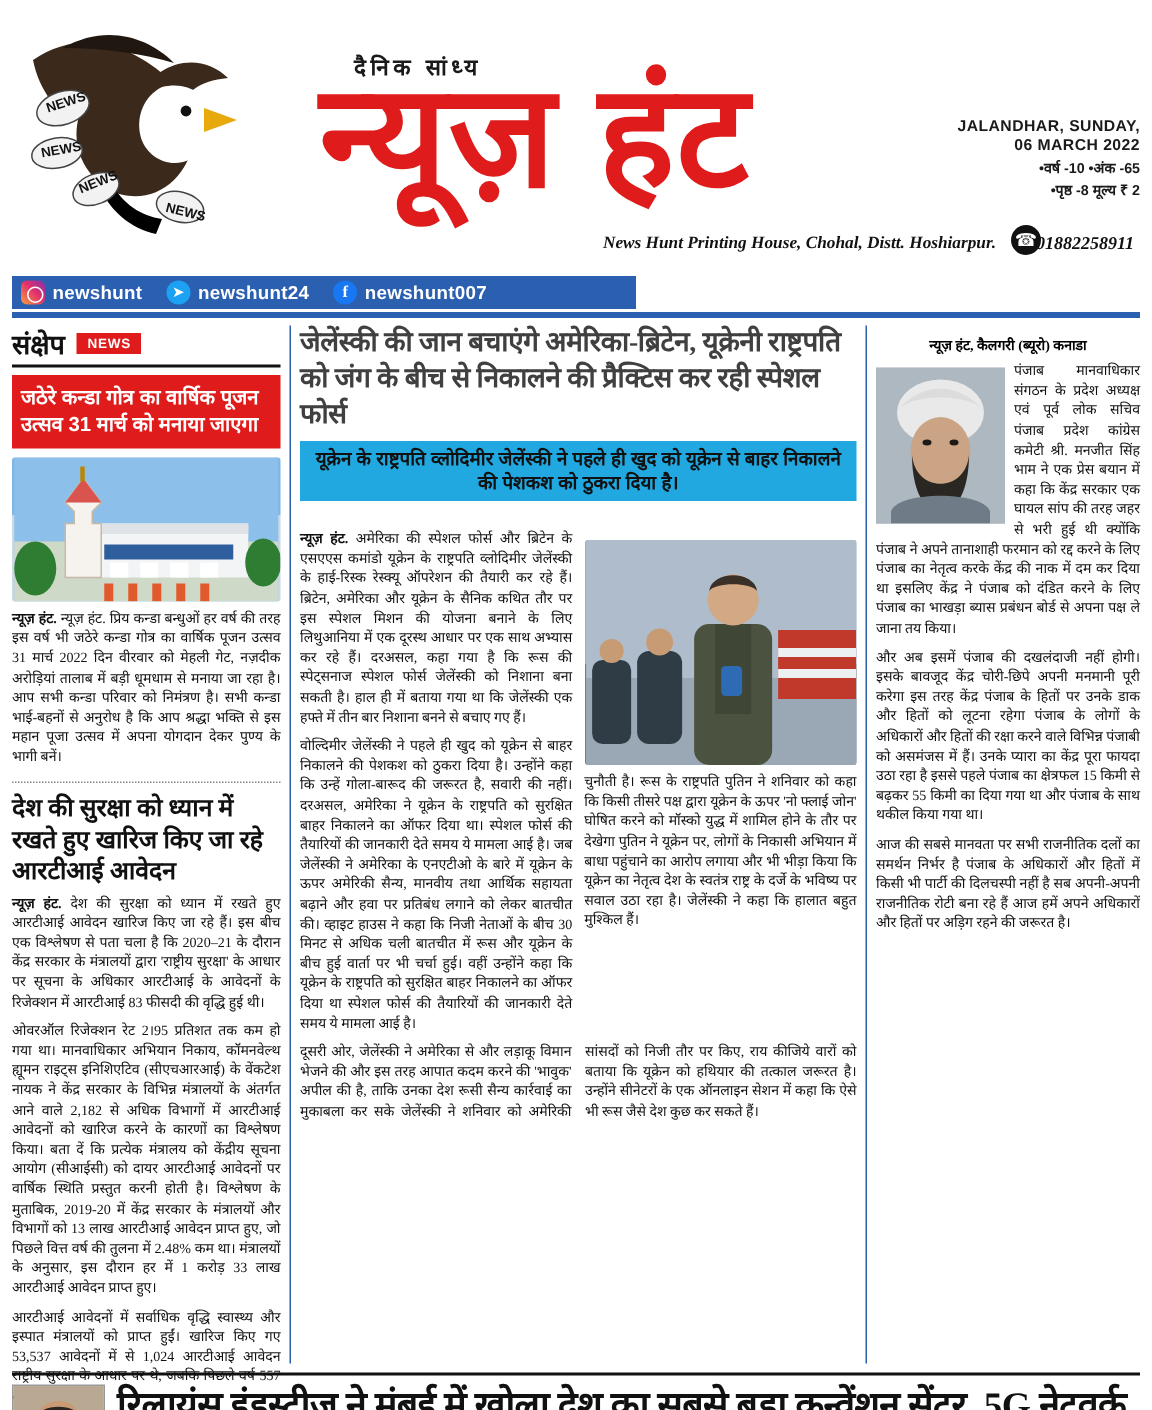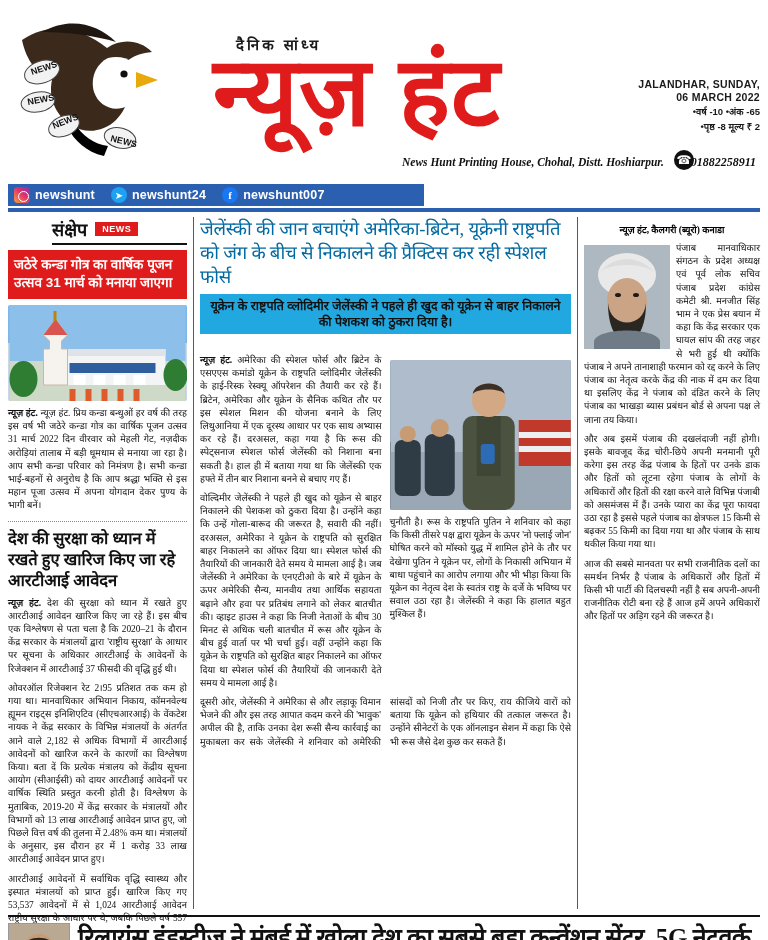--- a/index.html
+++ b/index.html
@@ -72,21 +72,21 @@
   }
   .bluerule { height: 4px; background: #2b5fb0; margin-top: 2px; }
 
   
   .grid { display: flex; margin-top: 5px; height: 692px; }
   .col-left { width: 186px; padding-right: 6px; border-right: 1px solid #2b5fb0; }
   .col-mid { width: 384px; padding: 0 6px; border-right: 1px solid #2b5fb0; }
   .col-right { width: 182px; padding-left: 6px; }
 
   
-  .sank-row { display: flex; align-items: center; gap: 8px; border-bottom: 2px solid #111; padding-bottom: 2px; margin-left: 44px; }
+  .sank-row { display: flex; align-items: center; gap: 8px; border-bottom: 2px solid #111; padding-bottom: 2px; }
   .sank-title { font-size: 18px; font-weight: bold; color: #111; font-family: "Liberation Serif", serif; }
   .sank-badge { background: #e01b1b; color: #fff; font-size: 9px; font-weight: bold; padding: 2px 7px; letter-spacing: .5px; }
   .red-head {
     background: #e01b1b; color: #fff; font-weight: bold;
     font-size: 13.5px; line-height: 18px; padding: 6px 6px 7px; margin-top: 5px;
   }
   .photo {
     position: relative; overflow: hidden; background: #dfe6ee;
     border-radius: 2px; margin-top: 6px;
   }
@@ -97,21 +97,21 @@
   }
   .body-txt .dl { font-weight: bold; }
   .dotted { border-top: 1px dotted #888; margin: 8px 0 6px; }
   .black-head {
     font-size: 16.5px; line-height: 21px; font-weight: bold; color: #111;
     font-family: "Liberation Serif", serif; margin-top: 2px;
   }
 
   
   .lead-head {
-    font-size: 18.5px; line-height: 24px; font-weight: normal; color: #0369a1;
+    font-size: 18.5px; line-height: 24px; font-weight: bold; color: #404040;
     font-family: "Liberation Serif", serif; letter-spacing: -.2px;
   }
   .cyan-sub {
     background: #21a8e0; color: #111; font-weight: bold; text-align: center;
     font-size: 12.5px; line-height: 16px; padding: 4px 6px; margin-top: 5px;
   }
   .mid-two { display: flex; gap: 8px; margin-top: 20px; justify-content: space-between; }
   .mid-two .c { flex: 1; }
   .ph-zelensky { height: 150px; background: linear-gradient(#9bb0c2 0 55%, #6d7f8e 55% 100%); }
   .two-col-body { column-count: 2; column-gap: 9px; }
@@ -237,21 +237,21 @@
         <span class="dl">न्यूज़ हंट.</span>
         <span>न्यूज़ हंट. प्रिय कन्डा बन्धुओं हर वर्ष की तरह इस वर्ष भी जठेरे कन्डा गोत्र का वार्षिक पूजन उत्सव 31 मार्च 2022 दिन वीरवार को मेहली गेट, नज़दीक अरोड़ियां तालाब में बड़ी धूमधाम से मनाया जा रहा है। आप सभी कन्डा परिवार को निमंत्रण है। सभी कन्डा भाई-बहनों से अनुरोध है कि आप श्रद्धा भक्ति से इस महान पूजा उत्सव में अपना योगदान देकर पुण्य के भागी बनें।</span>
       </div>
 
       <div class="dotted"></div>
 
       <div class="black-head">देश की सुरक्षा को ध्यान में रखते हुए खारिज किए जा रहे आरटीआई आवेदन</div>
 
       <div class="body-txt">
         <span class="dl">न्यूज़ हंट.</span>
-        <span>देश की सुरक्षा को ध्यान में रखते हुए आरटीआई आवेदन खारिज किए जा रहे हैं। इस बीच एक विश्लेषण से पता चला है कि 2020–21 के दौरान केंद्र सरकार के मंत्रालयों द्वारा 'राष्ट्रीय सुरक्षा' के आधार पर सूचना के अधिकार आरटीआई के आवेदनों के रिजेक्शन में आरटीआई 37 फीसदी की वृद्धि हुई थी।</span>
+        <span>देश की सुरक्षा को ध्यान में रखते हुए आरटीआई आवेदन खारिज किए जा रहे हैं। इस बीच एक विश्लेषण से पता चला है कि 2020–21 के दौरान केंद्र सरकार के मंत्रालयों द्वारा 'राष्ट्रीय सुरक्षा' के आधार पर सूचना के अधिकार आरटीआई के आवेदनों के रिजेक्शन में आरटीआई 83 फीसदी की वृद्धि हुई थी।</span>
       </div>
       <div class="body-txt">ओवरऑल रिजेक्शन रेट 2।95 प्रतिशत तक कम हो गया था। मानवाधिकार अभियान निकाय, कॉमनवेल्थ ह्यूमन राइट्स इनिशिएटिव (सीएचआरआई) के वेंकटेश नायक ने केंद्र सरकार के विभिन्न मंत्रालयों के अंतर्गत आने वाले 2,182 से अधिक विभागों में आरटीआई आवेदनों को खारिज करने के कारणों का विश्लेषण किया। बता दें कि प्रत्येक मंत्रालय को केंद्रीय सूचना आयोग (सीआईसी) को दायर आरटीआई आवेदनों पर वार्षिक स्थिति प्रस्तुत करनी होती है। विश्लेषण के मुताबिक, 2019-20 में केंद्र सरकार के मंत्रालयों और विभागों को 13 लाख आरटीआई आवेदन प्राप्त हुए, जो पिछले वित्त वर्ष की तुलना में 2.48% कम था। मंत्रालयों के अनुसार, इस दौरान हर में 1 करोड़ 33 लाख आरटीआई आवेदन प्राप्त हुए।</div>
       <div class="body-txt">आरटीआई आवेदनों में सर्वाधिक वृद्धि स्वास्थ्य और इस्पात मंत्रालयों को प्राप्त हुईं। खारिज किए गए 53,537 आवेदनों में से 1,024 आरटीआई आवेदन राष्ट्रीय सुरक्षा के आधार पर थे, जबकि पिछले वर्ष 557 आवेदन थे।</div>
     </div>
 
     <div class="col-mid">
       <div class="lead-head">जेलेंस्की की जान बचाएंगे अमेरिका-ब्रिटेन, यूक्रेनी राष्ट्रपति को जंग के बीच से निकालने की प्रैक्टिस कर रही स्पेशल फोर्स</div>
       <div class="cyan-sub">यूक्रेन के राष्ट्रपति व्लोदिमीर जेलेंस्की ने पहले ही खुद को यूक्रेन से बाहर निकालने की पेशकश को ठुकरा दिया है।</div>
 
       <div class="mid-two">

